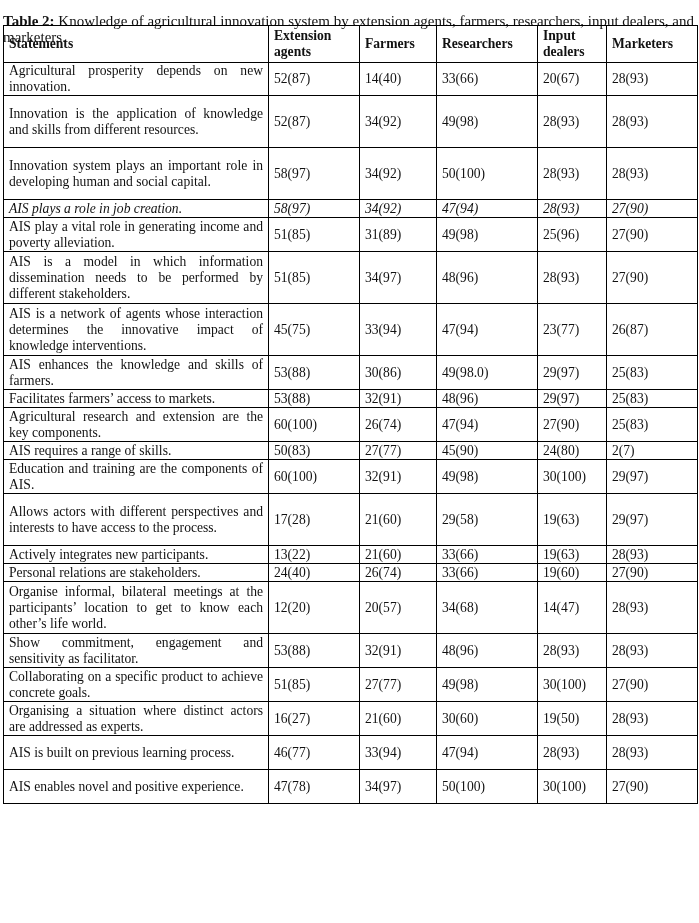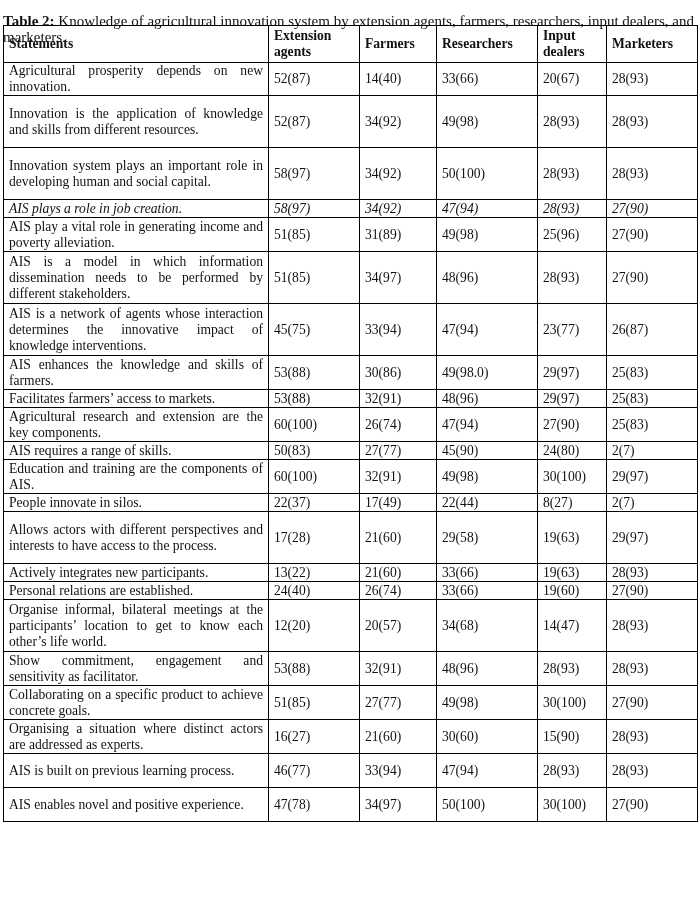--- a/index.html
+++ b/index.html
@@ -128,46 +128,38 @@
         <td class="v">2(7)</td>
       </tr>
       <tr style="height: 34px;">
         <td class="stmt">Education and training are the components of AIS.</td>
         <td class="v">60(100)</td>
         <td class="v">32(91)</td>
         <td class="v">49(98)</td>
         <td class="v">30(100)</td>
         <td class="v">29(97)</td>
       </tr>
-      <tr style="height: 18px;">
-        <td class="stmt">People innovate in silos.</td>
-        <td class="v">22(37)</td>
-        <td class="v">17(49)</td>
-        <td class="v">22(44)</td>
-        <td class="v">8(27)</td>
-        <td class="v">2(7)</td>
-      </tr>
       <tr style="height: 52px;">
         <td class="stmt">Allows actors with different perspectives and interests to have access to the process.</td>
         <td class="v">17(28)</td>
         <td class="v">21(60)</td>
         <td class="v">29(58)</td>
         <td class="v">19(63)</td>
         <td class="v">29(97)</td>
       </tr>
       <tr style="height: 18px;">
         <td class="stmt">Actively integrates new participants.</td>
         <td class="v">13(22)</td>
         <td class="v">21(60)</td>
         <td class="v">33(66)</td>
         <td class="v">19(63)</td>
         <td class="v">28(93)</td>
       </tr>
       <tr style="height: 18px;">
-        <td class="stmt">Personal relations are established.</td>
+        <td class="stmt">Personal relations are stakeholders.</td>
         <td class="v">24(40)</td>
         <td class="v">26(74)</td>
         <td class="v">33(66)</td>
         <td class="v">19(60)</td>
         <td class="v">27(90)</td>
       </tr>
       <tr style="height: 52px;">
         <td class="stmt">Organise informal, bilateral meetings at the participants’ location to get to know each other’s life world.</td>
         <td class="v">12(20)</td>
         <td class="v">20(57)</td>
@@ -189,21 +181,21 @@
         <td class="v">27(77)</td>
         <td class="v">49(98)</td>
         <td class="v">30(100)</td>
         <td class="v">27(90)</td>
       </tr>
       <tr style="height: 34px; margin-left: 12px;">
         <td class="stmt">Organising a situation where distinct actors are addressed as experts.</td>
         <td class="v">16(27)</td>
         <td class="v">21(60)</td>
         <td class="v">30(60)</td>
-        <td class="v">15(90)</td>
+        <td class="v">19(50)</td>
         <td class="v">28(93)</td>
       </tr>
       <tr style="height: 34px;">
         <td class="stmt">AIS is built on previous learning process.</td>
         <td class="v">46(77)</td>
         <td class="v">33(94)</td>
         <td class="v">47(94)</td>
         <td class="v">28(93)</td>
         <td class="v">28(93)</td>
       </tr>

